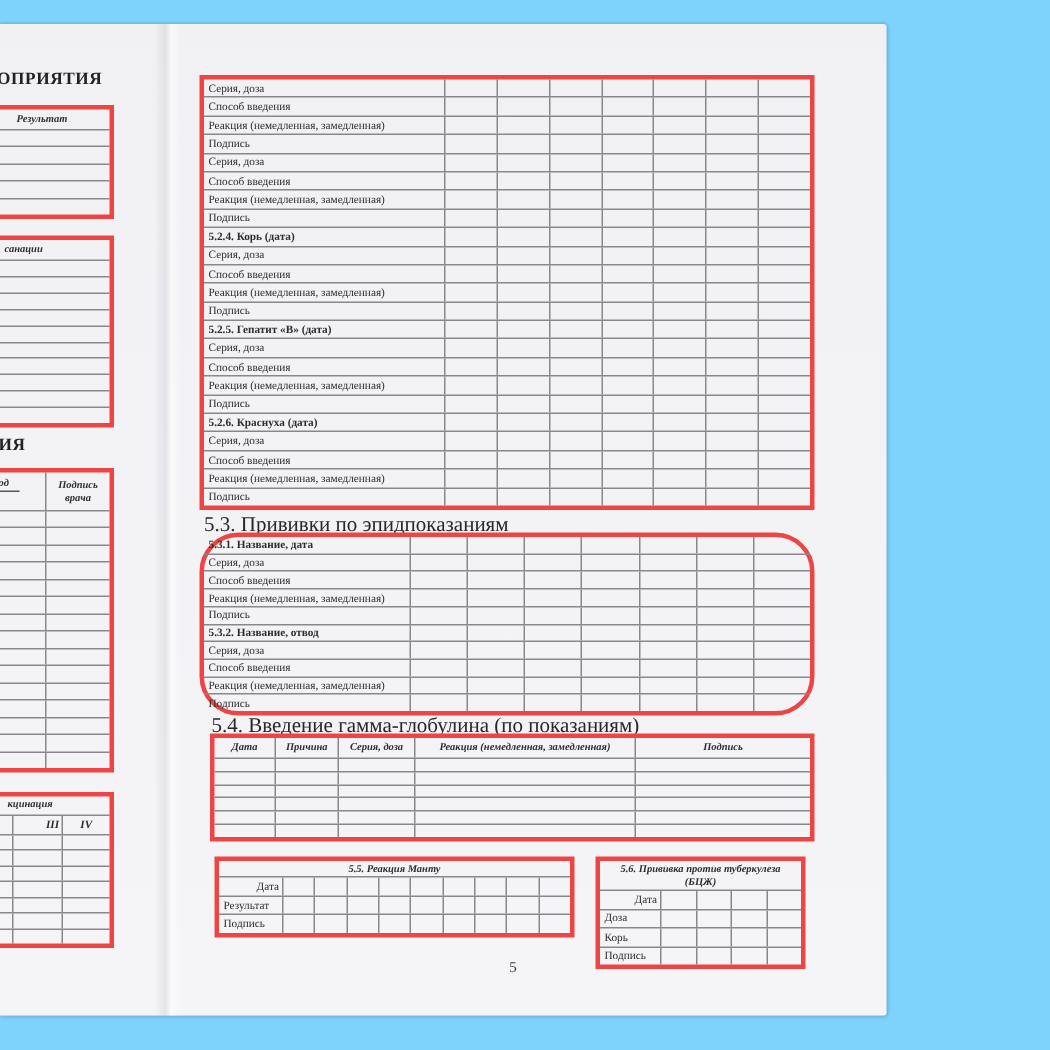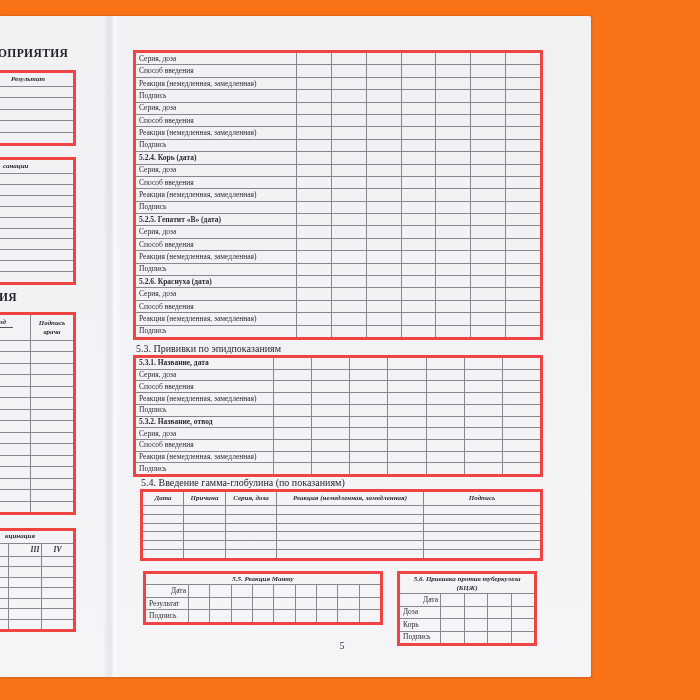--- a/index.html
+++ b/index.html
@@ -1,18 +1,18 @@
 <!DOCTYPE html>
 <html><head>
 <meta charset="utf-8">
 <title>Vaccination record page</title>
 <style>
   html,body{margin:0;padding:0;width:700px;height:700px;overflow:hidden;}
   body{background:#fcfcfd;font-family:"Liberation Serif","DejaVu Serif",serif;color:#2c2c31;}
-  #photo{position:relative;width:700px;height:700px;overflow:hidden;background:#f97316;}
+  #photo{position:relative;width:700px;height:700px;overflow:hidden;background:#7dd3fc;}
 
   
   #booklet{position:absolute;left:0;top:16px;width:591px;height:661px;
     background:linear-gradient(180deg,#f1f1f4 0%,#f3f3f6 55%,#f5f5f8 100%);
     box-shadow:0 1px 3px rgba(60,60,80,.18),1px 0 2px rgba(60,60,80,.12),0 -1px 1px rgba(60,60,80,.07);
     border-radius:0 2px 2px 0;}
   #crease{position:absolute;left:103px;top:16px;width:18px;height:661px;
     background:linear-gradient(90deg,rgba(0,0,0,0) 0%,rgba(80,80,105,.10) 40%,rgba(255,255,255,.55) 62%,rgba(0,0,0,0) 100%);}
 
   
@@ -54,21 +54,21 @@
   #l4 .lhead{flex:0 0 12px;display:flex;align-items:center;padding-left:22px;
       font-style:italic;font-weight:700;font-size:7px;}
   #l4 .sub{flex:0 0 13px;display:flex;border-top:1px solid #87878d;
       font-style:italic;font-weight:700;font-size:7.5px;text-align:center;}
   .l4c1{flex:0 0 25px;}
   .l4c2{flex:0 0 33px;border-left:1px solid #87878d;display:flex;align-items:center;justify-content:center;padding-left:20px;}
   .l4c3{flex:1 1 0;border-left:1px solid #87878d;display:flex;align-items:center;justify-content:center;}
 
   
   .h-big{position:absolute;font-weight:700;font-size:11.5px;letter-spacing:.4px;color:#222226;white-space:nowrap;}
-  .h-sec{position:absolute;font-size:10px;color:#26262b;white-space:nowrap;}
+  .h-sec{position:absolute;font-size:14px;color:#26262b;white-space:nowrap;}
   #pagenum{position:absolute;left:330px;top:640px;width:24px;text-align:center;font-size:10px;color:#33333a;}
 </style>
 </head>
 <body>
 
 <div id="photo">
   <div id="booklet"></div>
   <div id="crease"></div>
 
   <div class="h-big" style="left:-2px;top:47px;">ОПРИЯТИЯ</div>
@@ -439,21 +439,21 @@
         <div class="vcell"></div>
         <div class="vcell"></div>
         <div class="vcell"></div>
         <div class="vcell"></div>
         <div class="vcell"></div>
       </div>
     </div>
 
   <div class="h-sec" style="left:136px;top:343px;">5.3. Прививки по эпидпоказаниям</div>
 
-  <div id="t53" class="vt" style="left:133px;top:355px;width:410px;height:122px;">
+  <div id="t53" class="vt" style="left:133px;top:355px;width:410px;height:122px;border-radius:26px;">
       <div class="vrow">
         <div class="vlabel bold">5.3.1. Название, дата</div>
         <div class="vcell"></div>
         <div class="vcell"></div>
         <div class="vcell"></div>
         <div class="vcell"></div>
         <div class="vcell"></div>
         <div class="vcell"></div>
         <div class="vcell"></div>
       </div>

